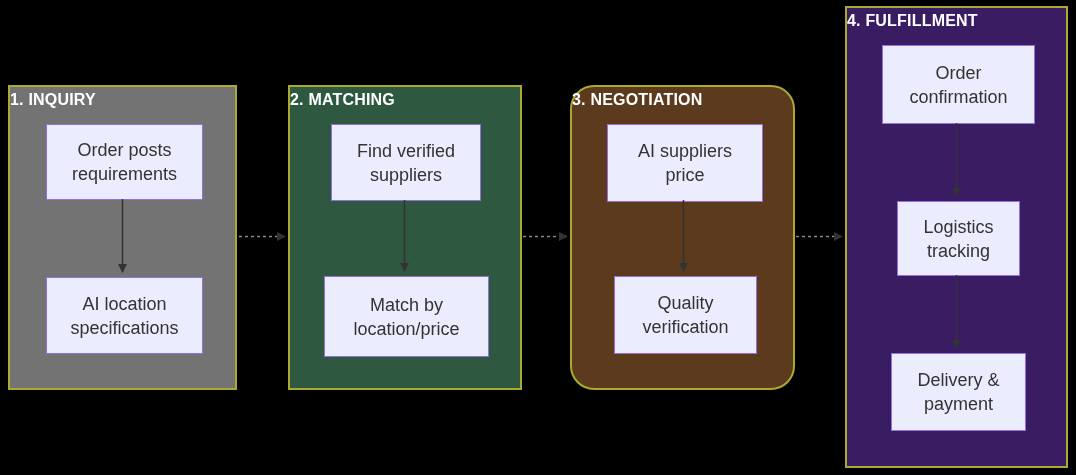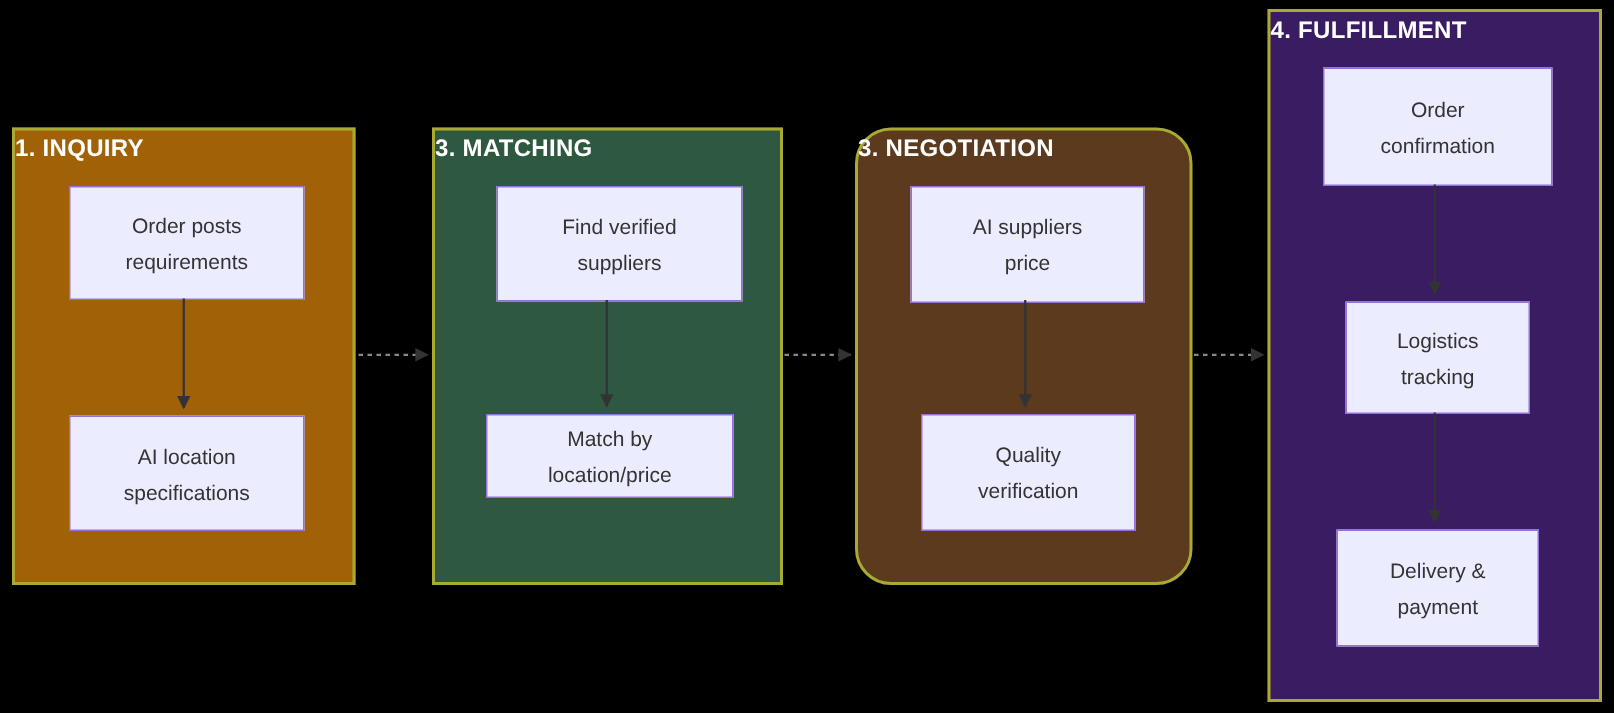--- a/index.html
+++ b/index.html
@@ -37,34 +37,34 @@
     border: 1.5px solid #9370db;
     box-sizing: border-box;
     display: flex;
     align-items: center;
     justify-content: center;
     text-align: center;
     z-index: 3;
   }
   .node-label {
     color: #333333;
-    font-size: 14px;
+    font-size: 18px;
     line-height: 24px;
     white-space: pre-line;
   }
   
   .cluster-inquiry     { left: 8px;   top: 85px; width: 229px; height: 305px; }
   .cluster-matching    { left: 288px; top: 85px; width: 234px; height: 305px; }
   .cluster-negotiation { left: 570px; top: 85px; width: 225px; height: 305px; border-radius: 24px; }
   .cluster-fulfillment { left: 845px; top: 6px;  width: 223px; height: 462px; }
   
   .n-buyer     { left: 36px; top: 37px;  width: 157px; height: 76px; }
   .n-extract   { left: 36px; top: 190px; width: 157px; height: 77px; }
-  .n-find      { left: 41px; top: 37px;  width: 164px; height: 77px; }
-  .n-match     { left: 34px; top: 189px; width: 165px; height: 56px; }
+  .n-find      { left: 41px; top: 37px;  width: 150px; height: 77px; }
+  .n-match     { left: 34px; top: 189px; width: 165px; height: 81px; }
   .n-negotiate { left: 35px; top: 37px;  width: 156px; height: 78px; }
   .n-quality   { left: 42px; top: 189px; width: 143px; height: 78px; }
   .n-order     { left: 35px; top: 37px;  width: 153px; height: 79px; }
   .n-logistics { left: 50px; top: 193px; width: 123px; height: 75px; }
   .n-delivery  { left: 44px; top: 345px; width: 135px; height: 78px; }
   .edges-layer {
     position: absolute;
     left: 0; top: 0;
     width: 1076px; height: 475px;
     z-index: 2;
@@ -89,34 +89,34 @@
     <line class="edge-solid" x1="404.5" y1="200" x2="404.5" y2="271" marker-end="url(#head-solid)"></line>
     <line class="edge-solid" x1="683.5" y1="200" x2="683.5" y2="271" marker-end="url(#head-solid)"></line>
     <line class="edge-solid" x1="956.5" y1="123" x2="956.5" y2="196" marker-end="url(#head-solid)"></line>
     <line class="edge-solid" x1="956.5" y1="275" x2="956.5" y2="348" marker-end="url(#head-solid)"></line>
 
     <line class="edge-dashed" x1="239" y1="236.5" x2="285" y2="236.5" marker-end="url(#head-solid)"></line>
     <line class="edge-dashed" x1="523" y1="236.5" x2="567" y2="236.5" marker-end="url(#head-solid)"></line>
     <line class="edge-dashed" x1="796" y1="236.5" x2="842" y2="236.5" marker-end="url(#head-solid)"></line>
   </svg>
 
-  <div class="cluster cluster-inquiry" style="background-color: #a16207;">
+  <div class="cluster cluster-inquiry" style="background-color: #737373;">
     <div class="cluster-title">1. INQUIRY</div>
     <div class="node n-buyer">
       <span class="node-label">Order posts
 requirements</span>
     </div>
     <div class="node n-extract">
       <span class="node-label">AI location
 specifications</span>
     </div>
   </div>
 
   <div class="cluster cluster-matching" style="background-color: rgb(46, 89, 64);">
-    <div class="cluster-title">3. MATCHING</div>
+    <div class="cluster-title">2. MATCHING</div>
     <div class="node n-find">
       <span class="node-label">Find verified
 suppliers</span>
     </div>
     <div class="node n-match">
       <span class="node-label">Match by
 location/price</span>
     </div>
   </div>
 

